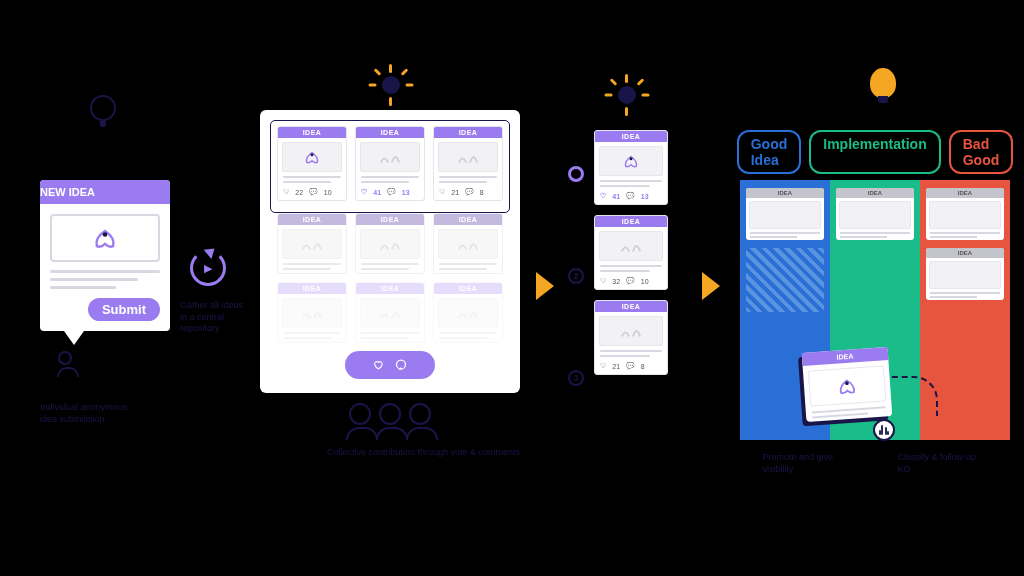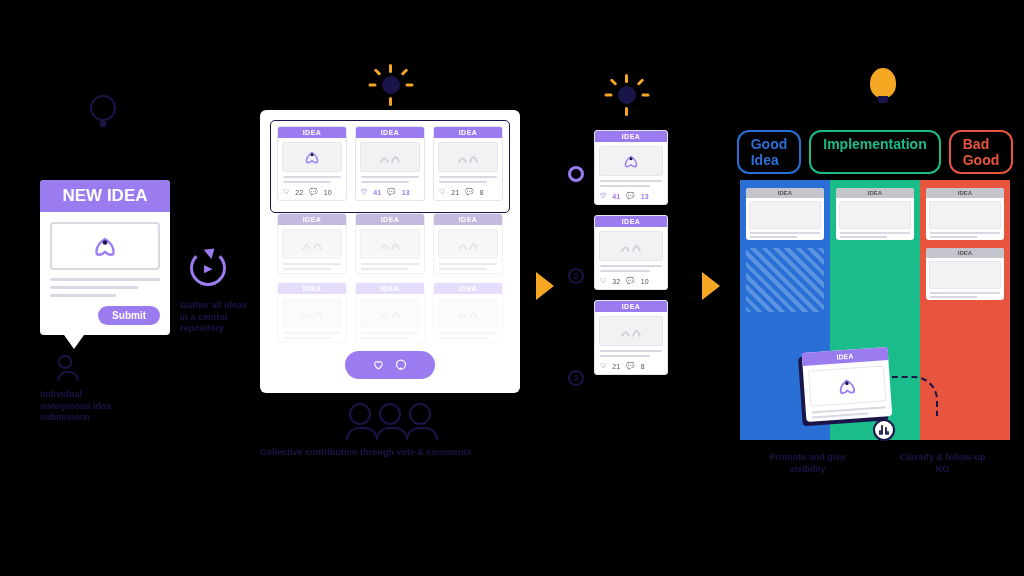--- a/index.html
+++ b/index.html
@@ -3,29 +3,29 @@
 <meta charset="utf-8">
 <style>
 *{box-sizing:border-box;margin:0;padding:0;font-family:Arial,Helvetica,sans-serif}
 body{width:1024px;height:576px;background:#000;position:relative;color:#1a1548}
 
 .stage{position:absolute}
 
 
 .s1{left:40px;top:180px;width:130px}
 .new-idea{background:#fff;border-radius:4px;overflow:hidden;box-shadow:0 4px 10px rgba(0,0,0,.3)}
-.new-idea-header{background:#9b7cf0;color:#fff;font-weight:700;font-size:17px;text-align:center;padding:6px 0}
+.new-idea-header{background:#9b7cf0;color:#fff;font-weight:700;font-size:11px;text-align:left;padding:6px 0}
 .new-idea-body{padding:10px}
 .rocket-box{border:2px solid #d8d8e2;border-radius:4px;height:48px;display:flex;align-items:center;justify-content:center;margin-bottom:8px}
 .lines div{height:3px;background:#d8d8e2;border-radius:2px;margin-bottom:5px}
 .lines div:nth-child(2){width:80%}
 .lines div:nth-child(3){width:60%}
-.submit-btn{background:#9b7cf0;color:#fff;font-size:10px;font-weight:700;border-radius:12px;padding:4px 14px;float:right;margin-top:4px}
+.submit-btn{background:#9b7cf0;color:#fff;font-size:13px;font-weight:700;border-radius:12px;padding:4px 14px;float:right;margin-top:4px}
 .s1-tail{width:0;height:0;border-left:10px solid transparent;border-right:10px solid transparent;border-top:14px solid #fff;margin-left:24px}
-.s1-caption{width:90px;margin-top:20px}
+.s1-caption{width:90px;margin-top:37px}
 
 .mini-person{display:flex;gap:6px;justify-content:flex-start;margin:6px 0 4px 18px}
 .mini-person span{width:14px;height:14px;border:2px solid #1a1548;border-radius:50%;position:relative}
 .mini-person span:after{content:"";position:absolute;left:-3px;top:14px;width:18px;height:8px;border:2px solid #1a1548;border-bottom:none;border-radius:10px 10px 0 0}
 
 
 .bulb-outline{width:26px;height:26px;border:2.5px solid #1a1548;border-radius:50%;position:absolute;left:90px;top:95px}
 .bulb-outline:after{content:"";position:absolute;left:8px;top:24px;width:6px;height:6px;background:#1a1548;border-radius:0 0 2px 2px}
 
 
@@ -47,21 +47,21 @@
 .mini-card.faded{opacity:.55;filter:grayscale(.4)}
 .mini-card.ghost{opacity:.25}
 .row1-wrap{border:1.5px solid #1a1548;border-radius:5px;padding:5px 5px 3px}
 .pill{background:#9b7cf0;border-radius:16px;width:90px;height:28px;margin:6px auto 0;display:flex;align-items:center;justify-content:center;gap:12px}
 .pill svg{stroke:#fff}
 
 .big-people{display:flex;gap:8px;justify-content:center;margin-top:10px}
 .bp{width:22px;height:22px;border:2.5px solid #1a1548;border-radius:50%;position:relative}
 .bp:after{content:"";position:absolute;left:-5px;top:22px;width:28px;height:11px;border:2.5px solid #1a1548;border-bottom:none;border-radius:14px 14px 0 0}
 
-.s2-caption{text-align:left;margin-top:22px}
+.s2-caption{text-align:right;margin-top:22px}
 
 
 .sparkle{position:absolute;width:34px;height:34px}
 .sparkle .core{width:18px;height:18px;background:#1a1548;border-radius:50%;position:absolute;left:8px;top:8px}
 .sparkle:before,.sparkle:after{content:"";position:absolute;width:3px;height:9px;background:#f5a623;border-radius:2px}
 .sparkle:before{left:15px;top:-4px}
 .sparkle:after{left:15px;bottom:-4px;transform:rotate(180deg)}
 .sp-ray{position:absolute;width:3px;height:8px;background:#f5a623;border-radius:2px}
 
 
@@ -98,23 +98,23 @@
 .kcard .img{height:28px;background:#f2f2f5;margin:3px;border:1px solid #e6e6ec;border-radius:2px}
 .kcard .bar{height:2px;background:#d8d8e2;margin:0 4px 2px}
 .hatch{background:repeating-linear-gradient(45deg,#5a93e0,#5a93e0 4px,#2a6fd6 4px,#2a6fd6 8px);height:64px;border-radius:3px}
 .drag-card{position:absolute;left:64px;top:170px;width:86px;background:#fff;border-radius:4px;box-shadow:-4px 4px 0 #1a1548;z-index:5;transform:rotate(-4deg)}
 .drag-card .hdr{background:#9b7cf0;color:#fff;font-size:7px;font-weight:700;text-align:center;padding:3px 0}
 .drag-card .img{height:36px;margin:5px;border:1px solid #e6e6ec;border-radius:2px;display:flex;align-items:center;justify-content:center}
 .drag-card .bar{height:2px;background:#d8d8e2;margin:0 6px 3px}
 .pointer{position:absolute;left:132px;top:238px;z-index:6}
 .dashline{position:absolute;left:142px;top:196px;width:56px;height:40px;border-top:2px dashed #1a1548;border-right:2px dashed #1a1548;border-radius:0 24px 0 0;z-index:4}
 .s4-cap-row{display:flex;justify-content:space-around;margin-top:12px}
-.s4-cap-row div{width:90px;text-align:center}
-
-.caption{font-size:9px;font-weight:700;color:#1a1548;line-height:1.3}
+.s4-cap-row div{width:90px;}
+
+.caption{font-size:9px;font-weight:400;color:#1a1548;line-height:1.3}
 .heart-ico{width:10px;height:10px}
 .rocket-svg{width:28px;height:28px}
 </style>
 </head>
 <body>
 
 <div class="bulb-outline"></div>
 <div class="stage s1">
   <div class="new-idea">
     <div class="new-idea-header">NEW IDEA</div>

